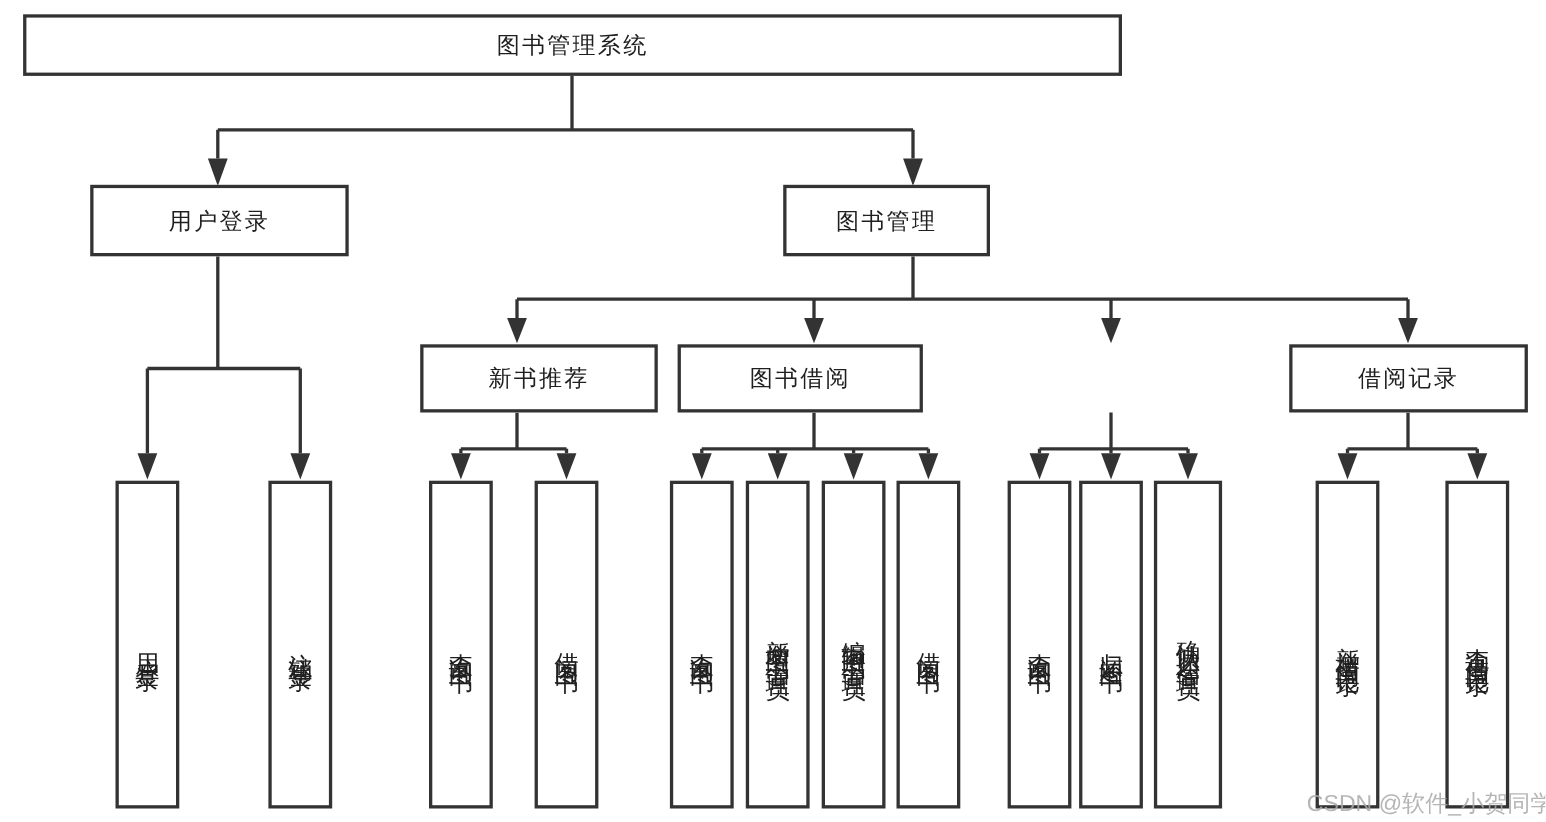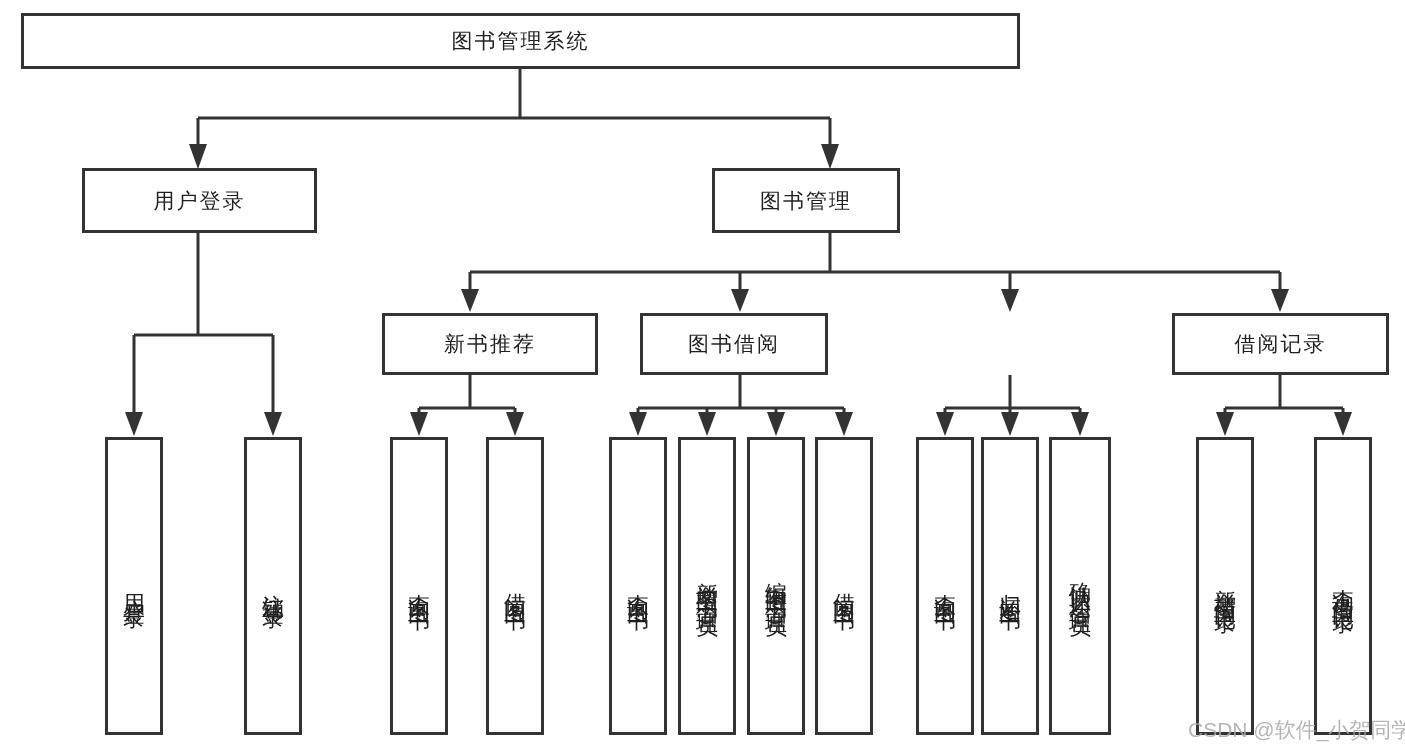--- a/index.html
+++ b/index.html
@@ -39,21 +39,21 @@
     font-size: 22px;
     letter-spacing: 5px;
     white-space: nowrap;
     line-height: 1;
   }
   
   .n-root    { left: 21px;   top: 13px;  width: 999px; height: 56px; }
   .n-login   { left: 82px;   top: 168px; width: 235px; height: 65px; }
   .n-mgmt    { left: 712px;  top: 168px; width: 188px; height: 65px; }
   .n-newrec  { left: 382px;  top: 313px; width: 216px; height: 62px; }
-  .n-borrow  { left: 640px;  top: 313px; width: 188px; height: 62px; }
+  .n-borrow  { left: 616px;  top: 313px; width: 223px; height: 62px; }
   .n-current { left: 902px;  top: 313px; width: 216px; height: 62px; }
   .n-records { left: 1172px; top: 313px; width: 217px; height: 62px; }
   .leaf { top: 437px; height: 298px; width: 58px; }
   .lf-1a { left: 105px; }
   .lf-1b { left: 244px; }
   .lf-2a { left: 390px; }
   .lf-2b { left: 486px; }
   .lf-3a { left: 609px; }
   .lf-3b { left: 678px; }
   .lf-3c { left: 747px; }

